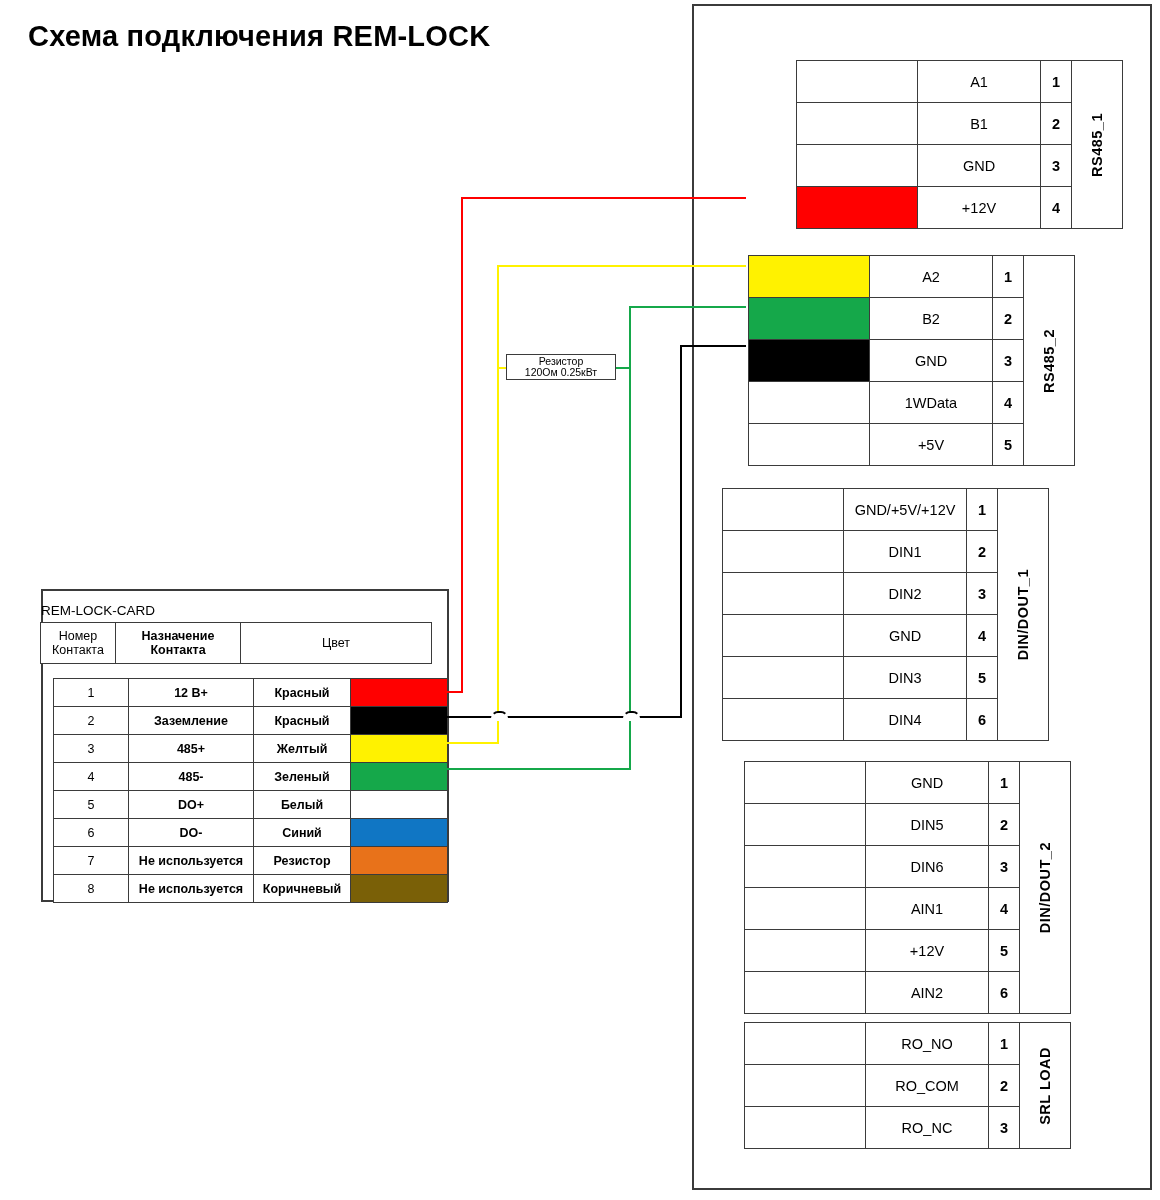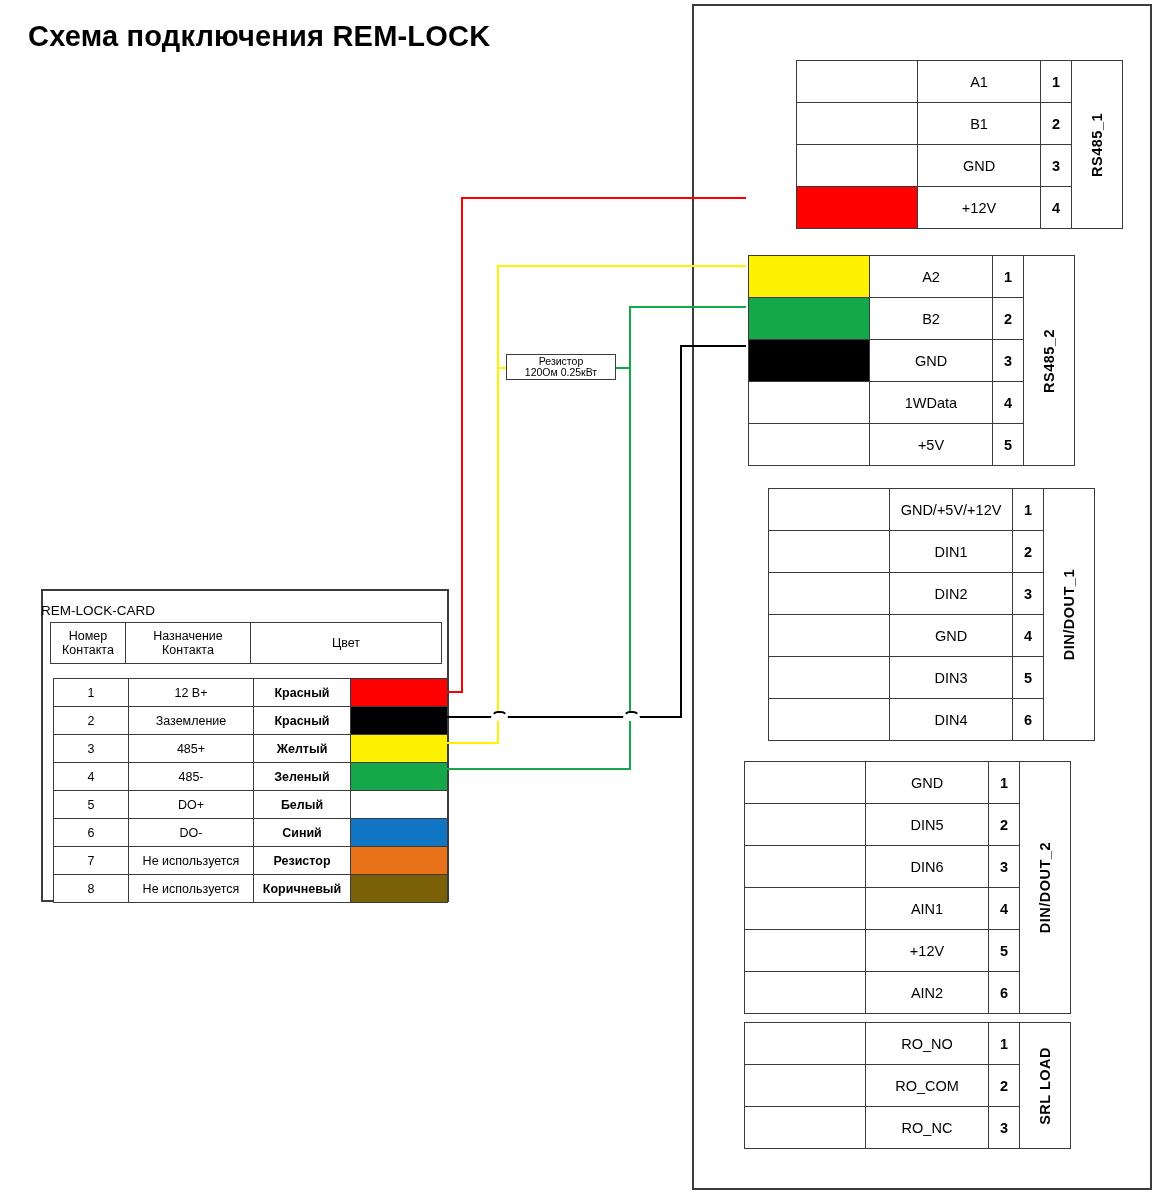--- a/index.html
+++ b/index.html
@@ -52,36 +52,36 @@
   
   #card-panel{
     position:absolute;left:41px;top:589px;width:408px;height:313px;
     border:2px solid #3b3b3b;background:#fff;box-sizing:border-box;
   }
   #card-title{
     position:absolute;left:41px;top:603px;width:408px;
     text-align:left;font-size:13.5px;
   }
   #card-header{
-    position:absolute;left:50px;top:622px;border-collapse:collapse;table-layout:fixed;
+    position:absolute;left:40px;top:622px;border-collapse:collapse;table-layout:fixed;
   }
   #card-header td{
     border:1.6px solid #3b3b3b;text-align:center;vertical-align:middle;
     font-size:12.5px;line-height:1.15;height:38px;background:#fff;
   }
   #card-body{
     position:absolute;left:53px;top:678px;border-collapse:collapse;table-layout:fixed;
   }
   #card-body td{
     border:1.4px solid #3b3b3b;text-align:center;vertical-align:middle;
     font-size:12.5px;height:25px;background:#fff;
   }
   #card-body td.sw{padding:0;width:96px;}
   .w-num{width:72px;}
-  .w-fn{width:122px;}
+  .w-fn{width:122px;font-weight:bold;}
   .w-col{width:94px;font-weight:bold;}
 
   
   #resistor-box{
     position:absolute;left:506px;top:354px;width:110px;height:26px;
     border:1.6px solid #3b3b3b;background:#fff;box-sizing:border-box;
     display:flex;flex-direction:column;align-items:center;justify-content:center;
     font-size:10.5px;line-height:1.05;z-index:40;
   }
 
@@ -158,21 +158,21 @@
             <td class="c-num">4</td>
           </tr>
           <tr>
             <td class="c-swatch"></td>
             <td class="c-name">+5V</td>
             <td class="c-num">5</td>
           </tr>
         </tbody>
       </table>
   </div>
-  <div class="pdu-block" id="blk-2" style="left:768px;top:488px;">
+  <div class="pdu-block" id="blk-2" style="left:722px;top:488px;">
     <table>
         <tbody id="blk-2-body">
           <tr>
             <td class="c-swatch"></td>
             <td class="c-name">GND/+5V/+12V</td>
             <td class="c-num">1</td>
             <td class="c-label" rowspan="6">
               <span>DIN/DOUT_1</span>
             </td>
           </tr>

